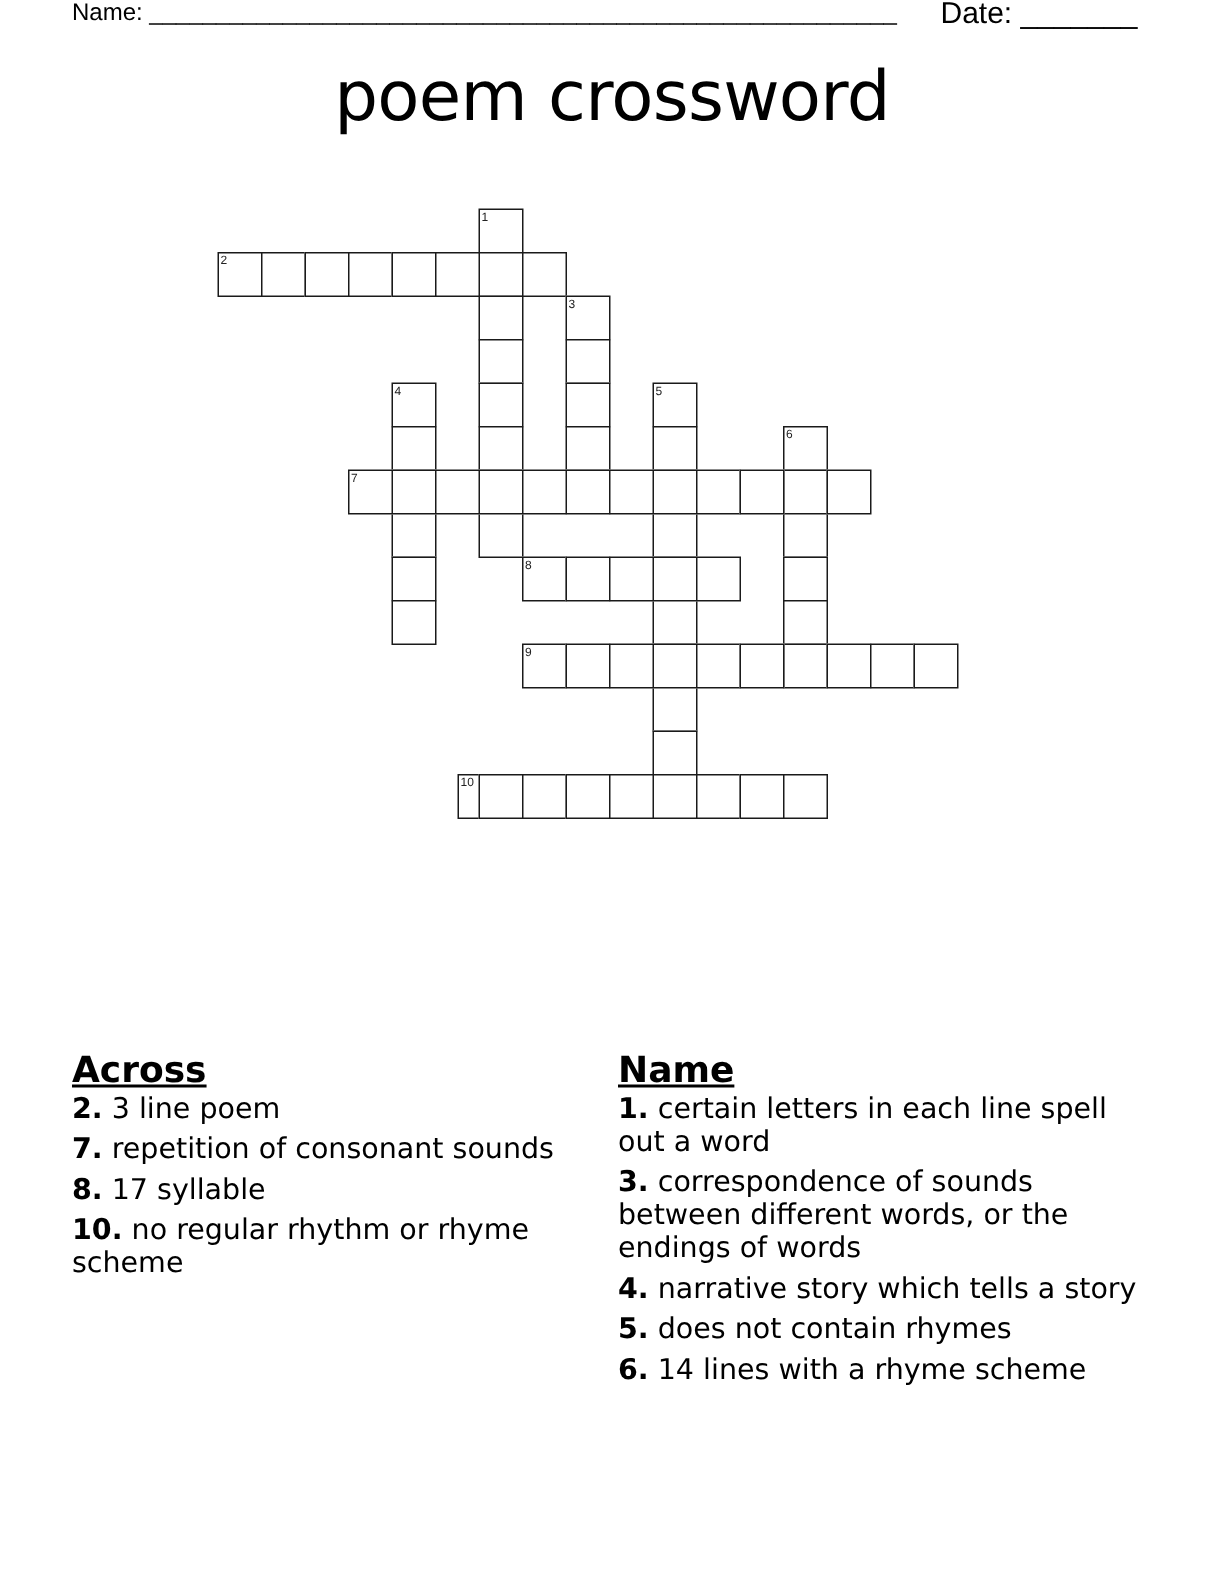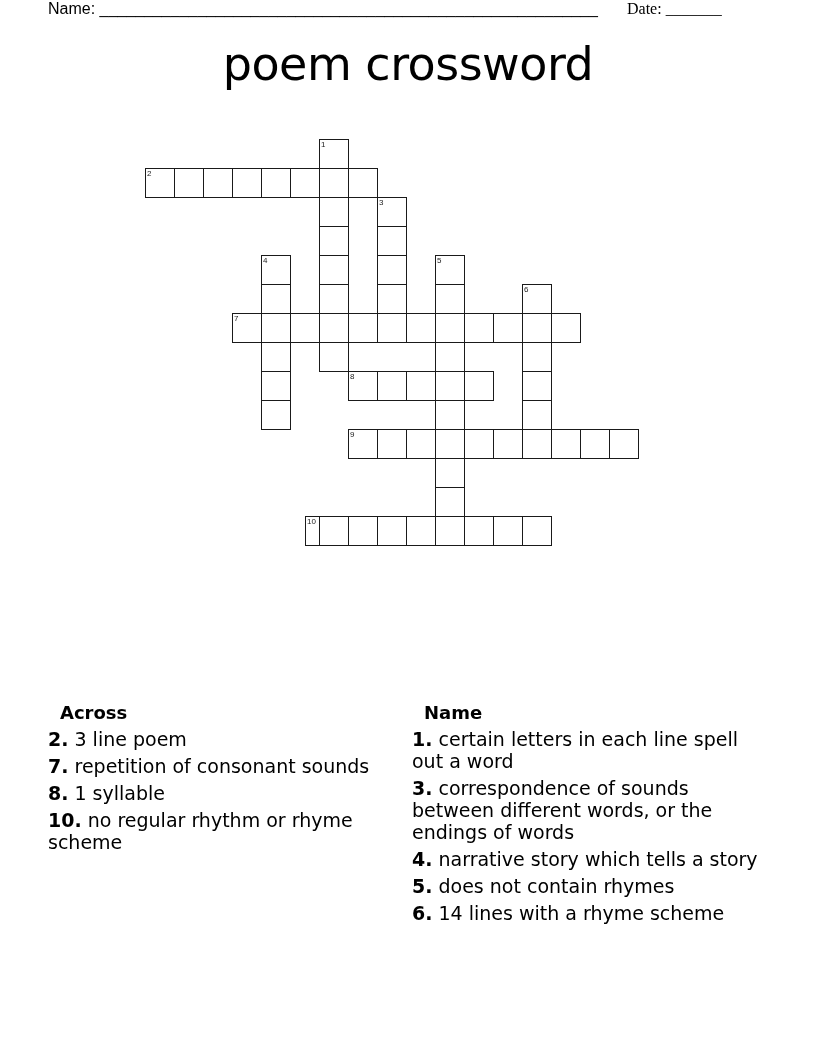--- a/index.html
+++ b/index.html
@@ -1,26 +1,26 @@
 <!DOCTYPE html>
 <html><head>
 <meta charset="utf-8">
 <style>
   html, body { margin: 0; padding: 0; background: #ffffff; }
   body { width: 816px; height: 1056px; position: relative; overflow: hidden; color: #000; }
   .header-line { position: absolute; top: 0; left: 48px; font-family: "Liberation Sans", sans-serif; font-size: 16px; line-height: 18px; white-space: nowrap; }
-  .header-date { position: absolute; top: 0; left: 627px; font-family: Liberation Serif, serif; font-size: 16px; line-height: 18px; white-space: nowrap; }
+  .header-date { position: absolute; top: 0; left: 627px; font-family: Liberation Sans, sans-serif; font-size: 20px; line-height: 18px; white-space: nowrap; }
   .title { position: absolute; top: 36px; left: 0; width: 816px; text-align: center; font-family: "DejaVu Sans", sans-serif; font-size: 46px; line-height: 56px; letter-spacing: -0.5px; }
   #grid { position: absolute; left: 146px; top: 140px; width: 500px; height: 420px; }
   .cell { position: absolute; width: 29px; height: 29px; box-sizing: border-box; border: 1.5px solid #1a1a1a; background: #fff; margin-left: -1px; margin-top: -1px; width: 30px; height: 30px; }
   .cell .num { position: absolute; top: 0px; left: 1px; font-family: "Liberation Sans", sans-serif; font-size: 8px; line-height: 9px; color: #222; }
   .clues { position: absolute; top: 702px; font-family: "DejaVu Sans", sans-serif; font-size: 19px; line-height: 22px; }
   .clues.across { left: 48px; width: 340px; }
   .clues.down { left: 412px; width: 350px; }
-  .clues h3 { margin: 0 0 4px 12px; font-size: 18px; line-height: 22px; font-weight: bold; }
+  .clues h3 { margin: 0 0 4px 0; font-size: 24px; line-height: 22px; font-weight: bold; text-decoration: underline; }
   .clue { margin: 0 0 5px 0; }
   .clue b { font-weight: bold; }
 </style>
 </head>
 <body>
 
 <div class="header-line">Name: ________________________________________________________</div>
 <div class="header-date">Date: _______</div>
 
 <div class="title">poem crossword</div>
@@ -114,21 +114,21 @@
     <div class="cell" style="left: 261px; top: 377px;"></div>
     <div class="cell" style="left: 319px; top: 377px;"></div>
     <div class="cell" style="left: 348px; top: 377px;"></div>
     <div class="cell" style="left: 377px; top: 377px;"></div>
   </div>
 
 <div class="clues across">
   <h3>Across</h3>
   <div class="clue"><b>2.</b><span> 3 line poem</span></div>
   <div class="clue"><b>7.</b><span> repetition of consonant sounds</span></div>
-  <div class="clue"><b>8.</b><span> 1 syllable</span></div>
+  <div class="clue"><b>8.</b><span> 17 syllable</span></div>
   <div class="clue"><b>10.</b><span> no regular rhythm or rhyme scheme</span></div>
 </div>
 
 <div class="clues down">
   <h3>Name</h3>
   <div class="clue"><b>1.</b><span> certain letters in each line spell out a word</span></div>
   <div class="clue"><b>3.</b><span> correspondence of sounds between different words, or the endings of words</span></div>
   <div class="clue"><b>4.</b><span> narrative story which tells a story</span></div>
   <div class="clue"><b>5.</b><span> does not contain rhymes</span></div>
   <div class="clue"><b>6.</b><span> 14 lines with a rhyme scheme</span></div>

